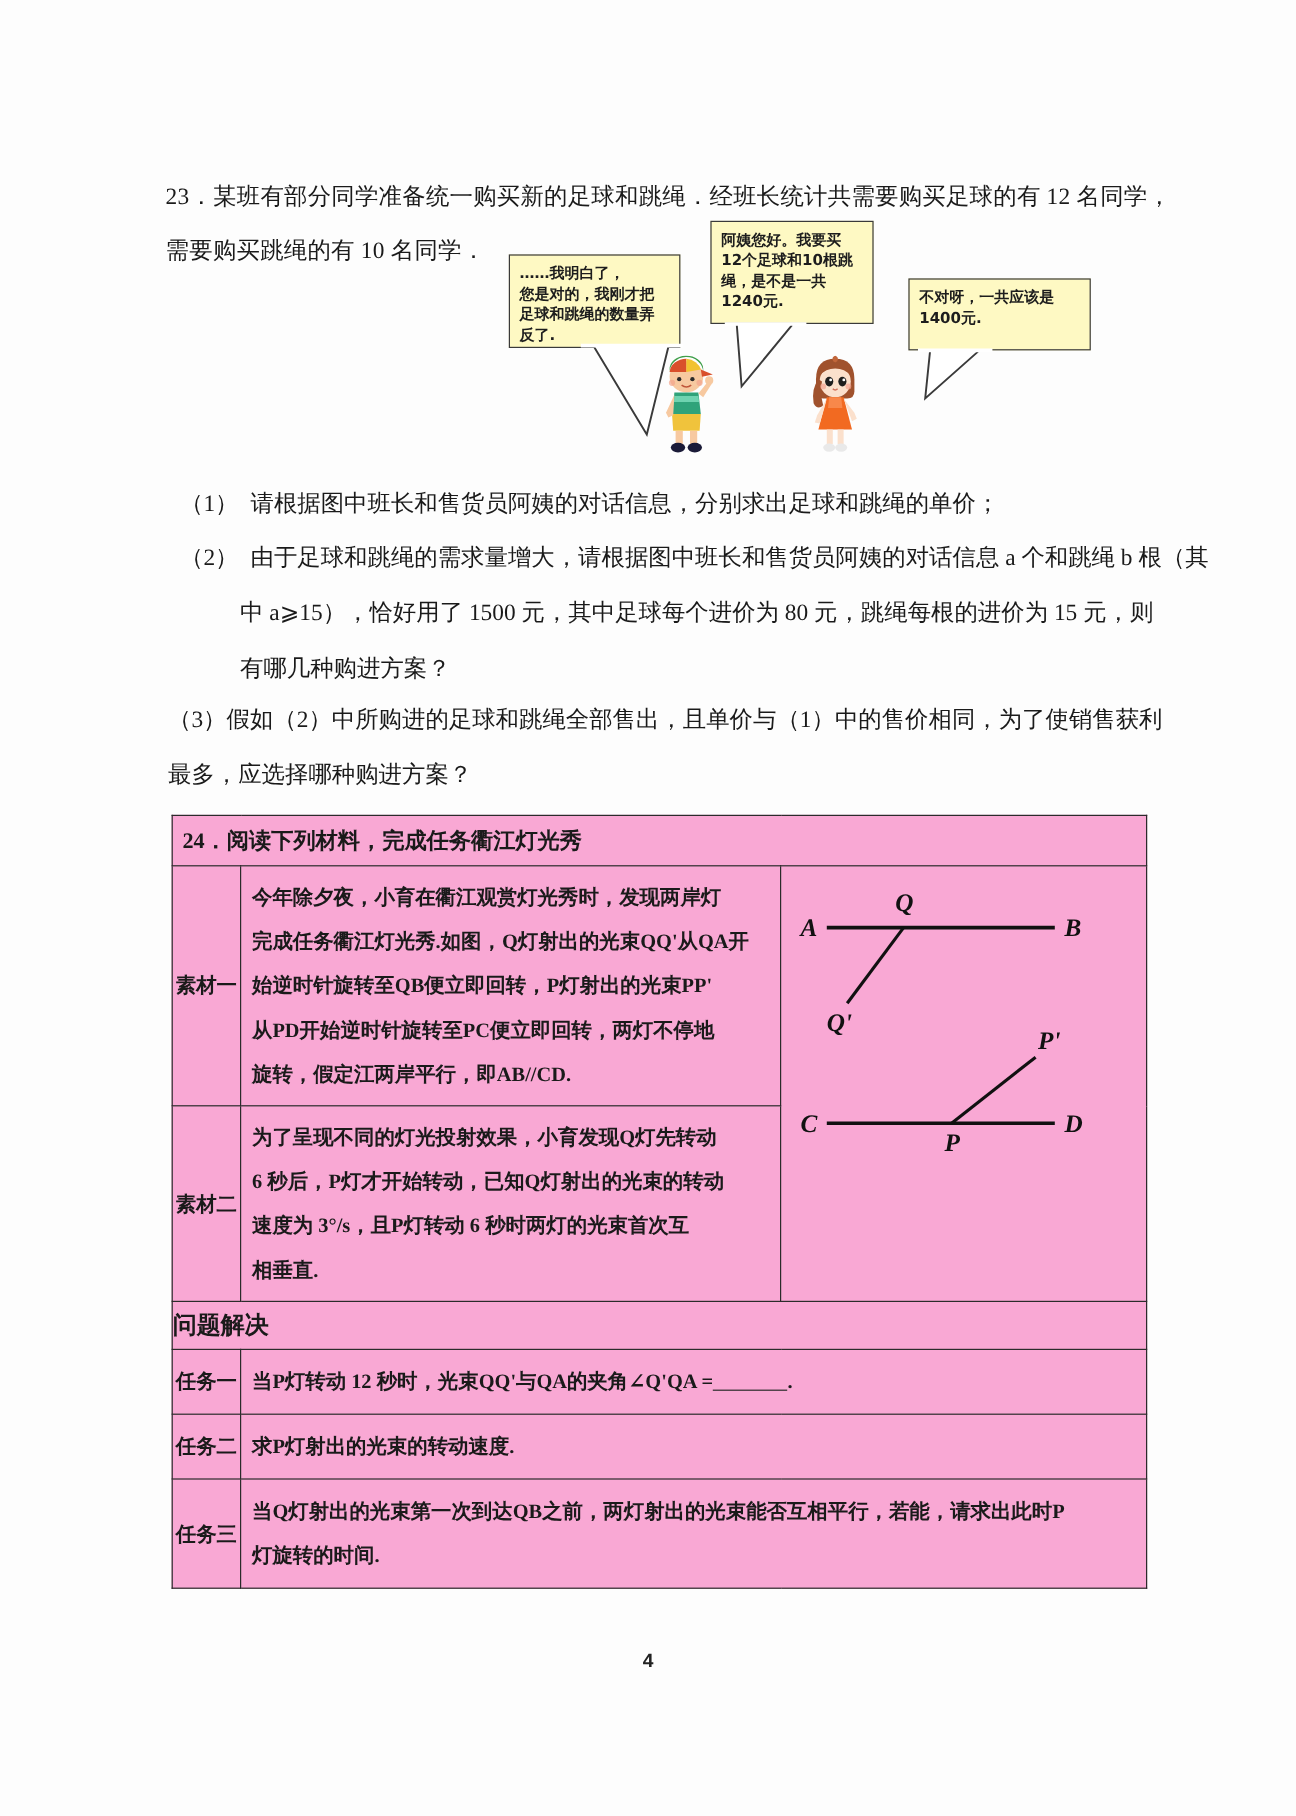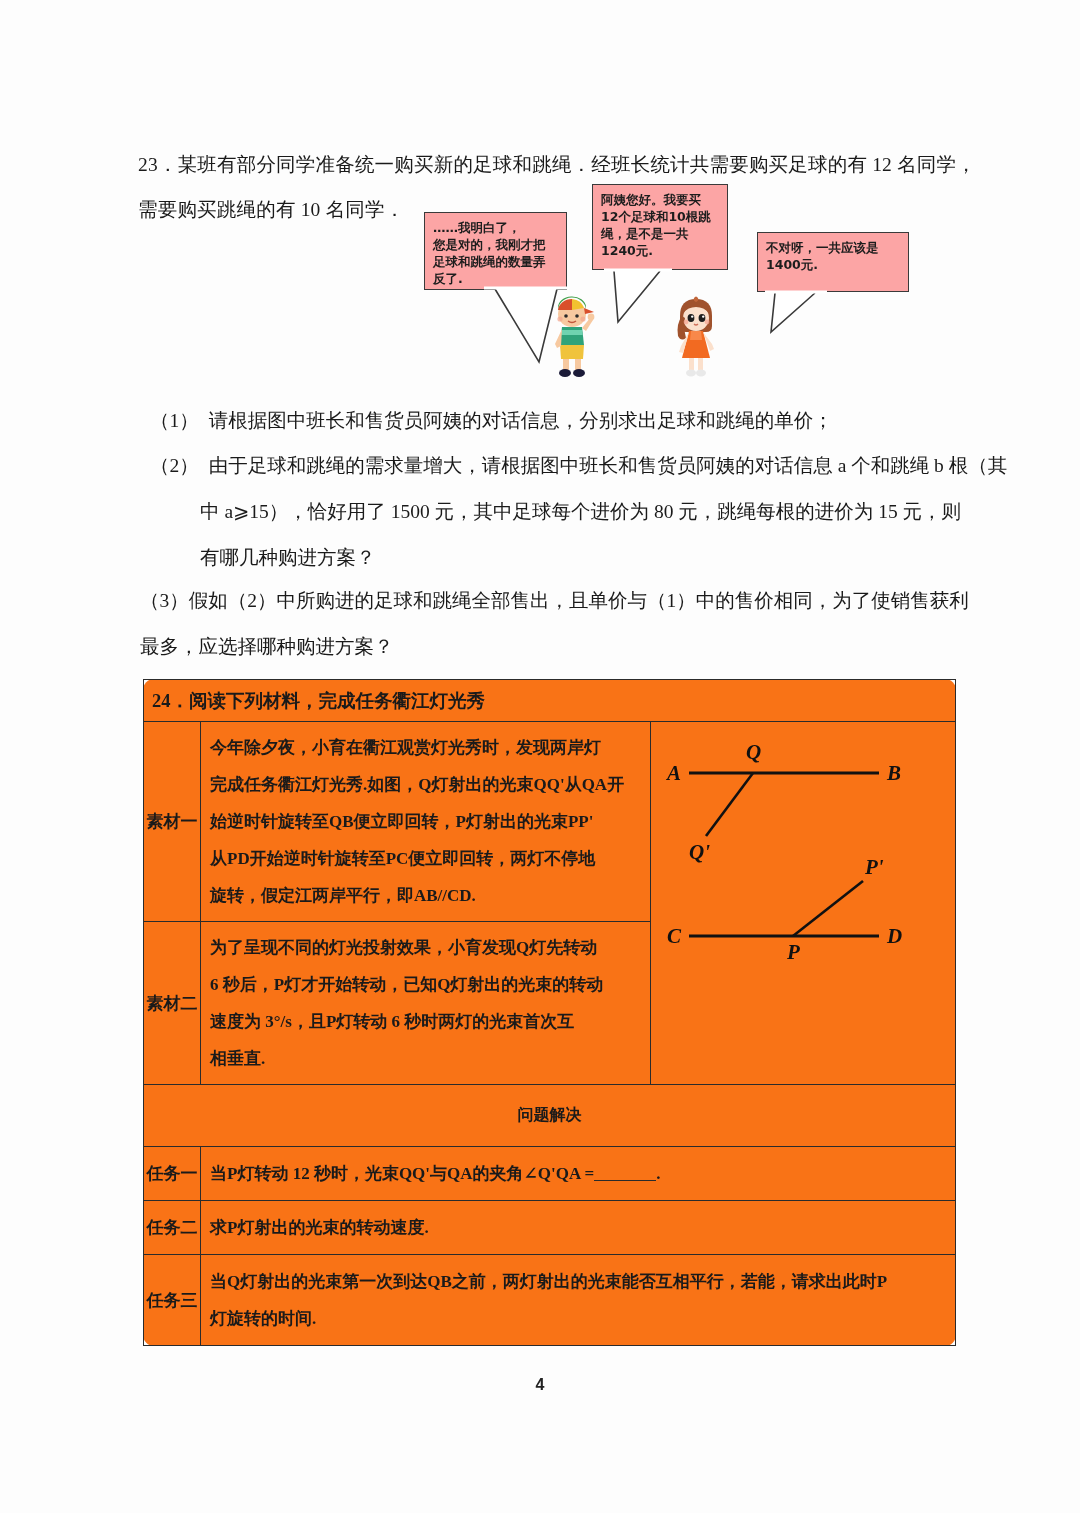--- a/index.html
+++ b/index.html
@@ -32,21 +32,21 @@
     font-size: 19.5px;
     line-height: 45px;
     letter-spacing: 0.2px;
     white-space: nowrap;
   }
 
   
   .bubble {
     position: absolute;
     border: 1.6px solid #3a3a3a;
-    background: #fca5a5;
+    background: #fef9c3;
     box-sizing: border-box;
     padding: 6px 7px 4px 8px;
     font-size: 12.5px;
     line-height: 17px;
     font-weight: bold;
     color: #1d1d1d;
     font-family: "DejaVu Sans", sans-serif;
   }
   .bubble .bline { white-space: nowrap; }
   .bubble-tail {
@@ -73,22 +73,21 @@
   }
 
   
   .tbl {
     position: absolute;
     left: 143px;
     top: 679px;
     width: 812px;
     border-collapse: collapse;
     table-layout: fixed;
-    background: #f97316;
-    border-radius: 11px;
+    background: #f9a8d4;
   }
   .tbl td {
     border: 1.4px solid #2b2b2b;
     vertical-align: middle;
     padding: 0;
   }
   .hdr-cell {
     font-size: 18.5px;
     padding: 8px 6px 8px 8px !important;
     font-weight: bold;
@@ -105,24 +104,24 @@
     font-size: 17px;
     line-height: 37px;
     font-weight: bold;
   }
   .body-cell .bl { white-space: nowrap; }
   .diagram-cell {
     width: 305px;
     padding: 0 !important;
   }
   .solve-cell {
-    text-align: center;
-    font-size: 16px;
-    font-weight: bold;
-    padding: 20px 0 !important;
+    text-align: left;
+    font-size: 20px;
+    font-weight: bold;
+    padding: 6px 0 !important;
   }
   .task-cell {
     padding: 8px 8px 8px 9px !important;
     font-size: 17px;
     line-height: 37px;
     font-weight: bold;
   }
   .task-cell .bl { white-space: nowrap; }
   .blank-u {
     display: inline-block;

